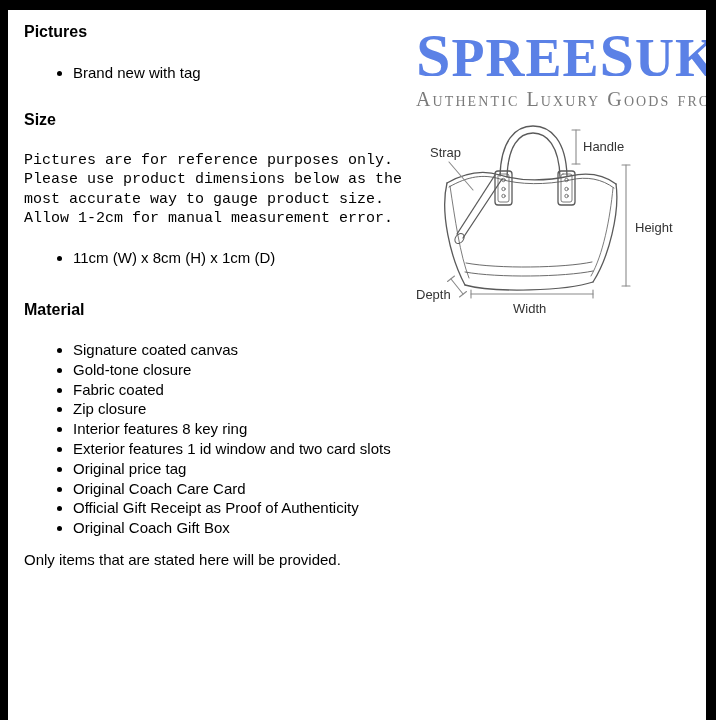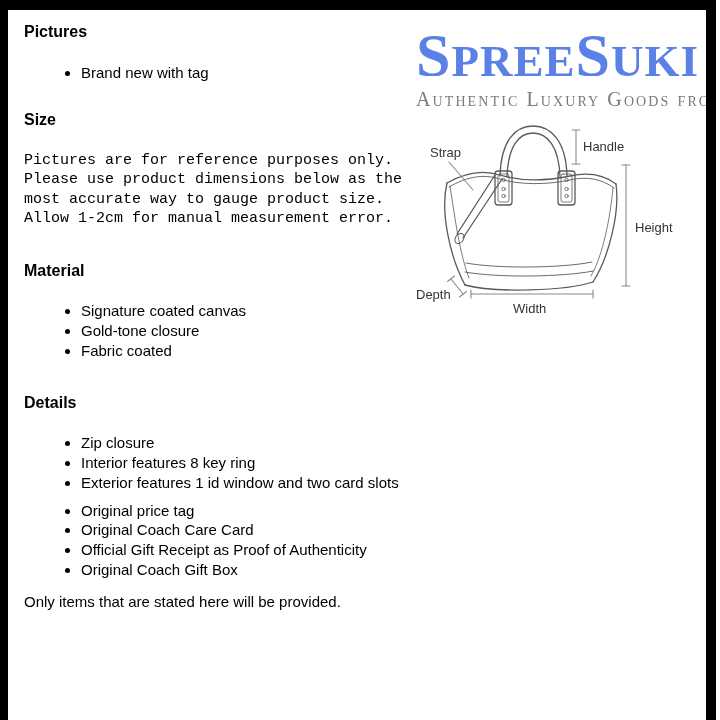--- a/index.html
+++ b/index.html
@@ -28,37 +28,37 @@
   .logo {
     font-family: "Liberation Serif", serif;
     font-weight: bold;
     line-height: 1;
     white-space: nowrap;
     overflow: hidden;
     letter-spacing: 1px;
     height: 52px;
   }
   .logo .lg { font-size: 62px; }
-  .logo .sm { font-size: 45px; }
+  .logo .sm { font-size: 54px; }
   .tagline {
     font-family: "Liberation Serif", serif;
     font-variant: small-caps;
     font-size: 20px;
     letter-spacing: 2.1px;
     white-space: nowrap;
     overflow: hidden;
     margin-top: 14px;
   }
   .tagline .usa { font-weight: bold; letter-spacing: 0.5px; font-variant: normal; }
   .diagram { margin-top: 7px; display: block; }
   
   h3 { font-size: 16px; font-weight: bold; margin: 28px 0 21px 8px; line-height: 19.5px; }
   h3.first { margin-top: 12px; }
   h3.gap-lg { margin-top: 32px; }
-  ul { margin: 8px; padding-left: 57px; }
+  ul { margin: 0; padding-left: 57px; }
   li { line-height: 19.8px; }
   p.body-para { margin: 21px 0 19px 8px; font-family: Liberation Mono, monospace; }
   p.note { margin: 12px 0 0 8px; }
 </style>
 </head>
 <body>
 
 <div class="page">
   <div class="frame">
     <div class="content">
@@ -140,29 +140,31 @@
         </svg>
       </aside>
 
       <h3 class="first">Pictures</h3>
       <ul>
         <li>Brand new with tag</li>
       </ul>
 
       <h3>Size</h3>
       <p class="body-para">Pictures are for reference purposes only. Please use product dimensions below as the most accurate way to gauge product size. Allow 1-2cm for manual measurement error.</p>
+      <ul>
+        <li>11cm (W) x 8cm (H) x 1cm (D)</li>
+      </ul>
 
       <h3 class="gap-lg">Material</h3>
       <ul>
         <li>Signature coated canvas</li>
         <li>Gold-tone closure</li>
         <li>Fabric coated</li>
       </ul>
 
-      <h3 class="gap-lg">Details</h3>
       <ul>
         <li>Zip closure</li>
         <li>Interior features 8 key ring</li>
         <li>Exterior features 1 id window and two card slots</li>
       </ul>
 
       <ul>
         <li>Original price tag</li>
         <li>Original Coach Care Card</li>
         <li>Official Gift Receipt as Proof of Authenticity</li>

